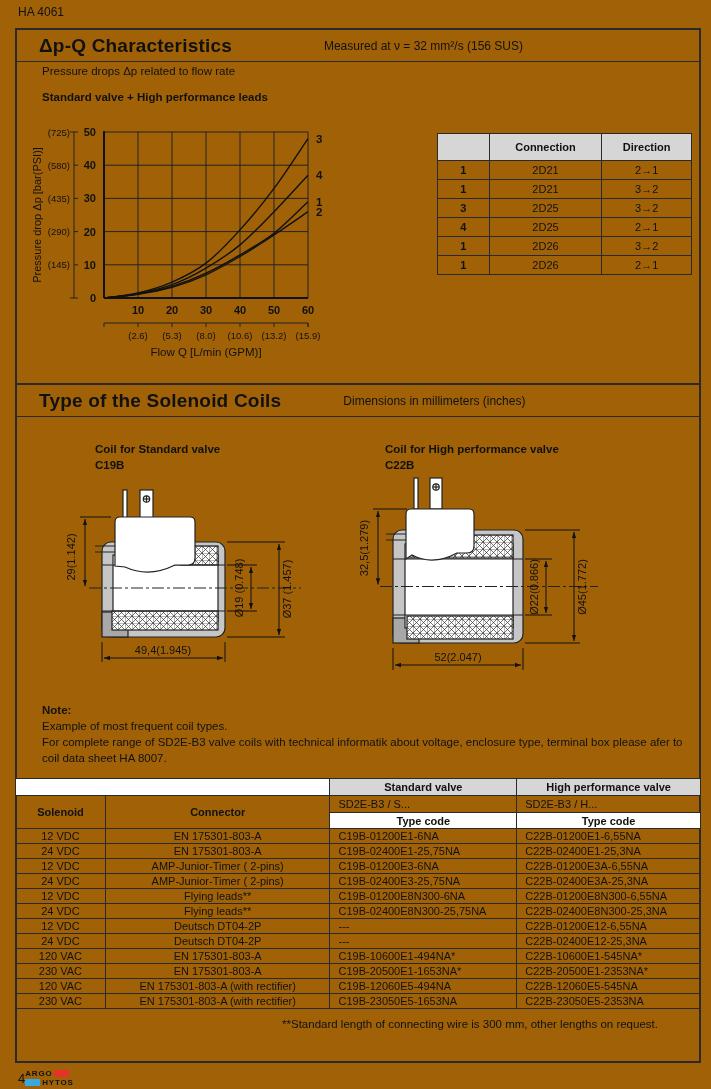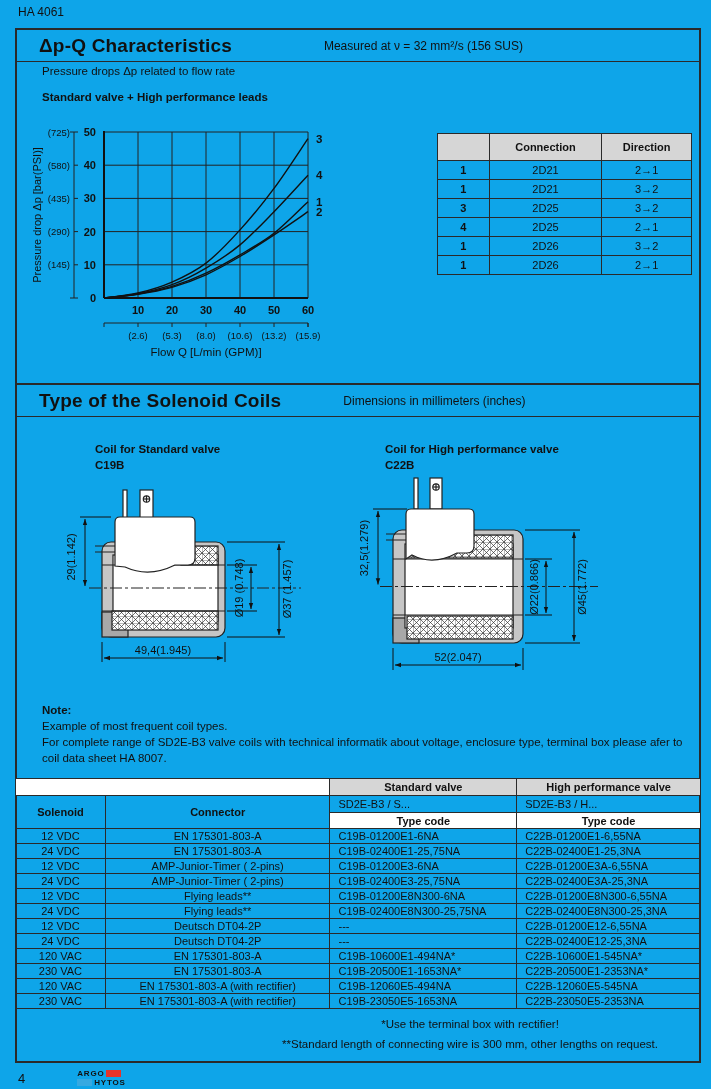--- a/index.html
+++ b/index.html
@@ -1,18 +1,18 @@
 <!DOCTYPE html>
 <html><head>
 <meta charset="utf-8">
 <style>
   * { margin:0; padding:0; box-sizing:border-box; }
   html,body { background:#fff; }
   .page {
-    position:relative; width:711px; height:1089px; background:#0ea5e9;
+    position:relative; width:711px; height:1089px; background:#a16207;
     font-family:"Liberation Sans", sans-serif; color:#111; overflow:hidden;
   }
   .doc-number { position:absolute; left:18px; top:5px; font-size:12px; }
   .frame { position:absolute; left:15px; top:28px; width:686px; height:1035px; border:2px solid #2a2a2a; }
   .band { position:absolute; left:15px; width:686px; height:34px; display:flex; align-items:center; border-bottom:1px solid #2a2a2a; }
   .band1 { top:28px; border-top:2px solid #2a2a2a; }
   .band2 { top:383px; border-top:2px solid #2a2a2a; }
   .band-title { font-size:19px; font-weight:bold; margin-left:24px; letter-spacing:0.2px; }
   .band-note { font-size:12px; }
   .band1 .band-note { margin-left:92px; }
@@ -43,21 +43,21 @@
   .coil-table th { font-weight:bold; }
   .coil-table .group-hdr th { background:#d6d6d6; height:17px;margin-left:15px; }
   .coil-table .empty-cell { background:#fff; }
   .coil-table .sub-hdr td { text-align:left; padding-left:8px; height:17px; }
   .coil-table .typecode-row th { height:16px; background:#fff; }
   .coil-table tbody td { height:15px; padding:0 4px; }
   .coil-table tbody td:nth-child(3), .coil-table tbody td:nth-child(4) { text-align:left; padding-left:8px; }
   .footnotes { position:absolute; left:240px; top:1014px; width:460px; text-align:center; font-size:11.5px; line-height:20px; }
   .footer { position:absolute; left:18px; top:1069px; display:flex; align-items:center; }
   .page-number { font-size:13px; }
-  .logo { margin-left:52px; display:flex; flex-direction:column; line-height:8px; }
+  .logo { display:flex; flex-direction:column; line-height:8px; }
   .logo-row { display:flex; align-items:center; height:9px; }
   .logo-argo, .logo-hytos { font-size:8px; font-weight:bold; letter-spacing:0.8px; color:#111; }
   .logo-sq { width:15px; height:7px; display:inline-block; }
   .logo-row2 { justify-content:flex-start; }
   .logo .logo-sq.red { margin-left:2px; }
   .logo .logo-hytos { margin-left:2px; }
 </style>
 </head>
 <body>
 
@@ -383,21 +383,20 @@
         <tr>
           <td>230 VAC</td>
           <td>EN 175301-803-A (with rectifier)</td>
           <td>C19B-23050E5-1653NA</td>
           <td>C22B-23050E5-2353NA</td>
         </tr>
       </tbody>
   </table>
 
   <div class="footnotes">
-    <div>*Use the terminal box with rectifier!</div>
     <div>**Standard length of connecting wire is 300 mm, other lengths on request.</div>
   </div>
 
   <div class="footer">
     <span class="page-number">4</span>
     <span class="logo">
       <span class="logo-row">
         <span class="logo-argo">ARGO</span>
         <span class="logo-sq red" style="background: rgb(230, 51, 42);"></span>
       </span>

